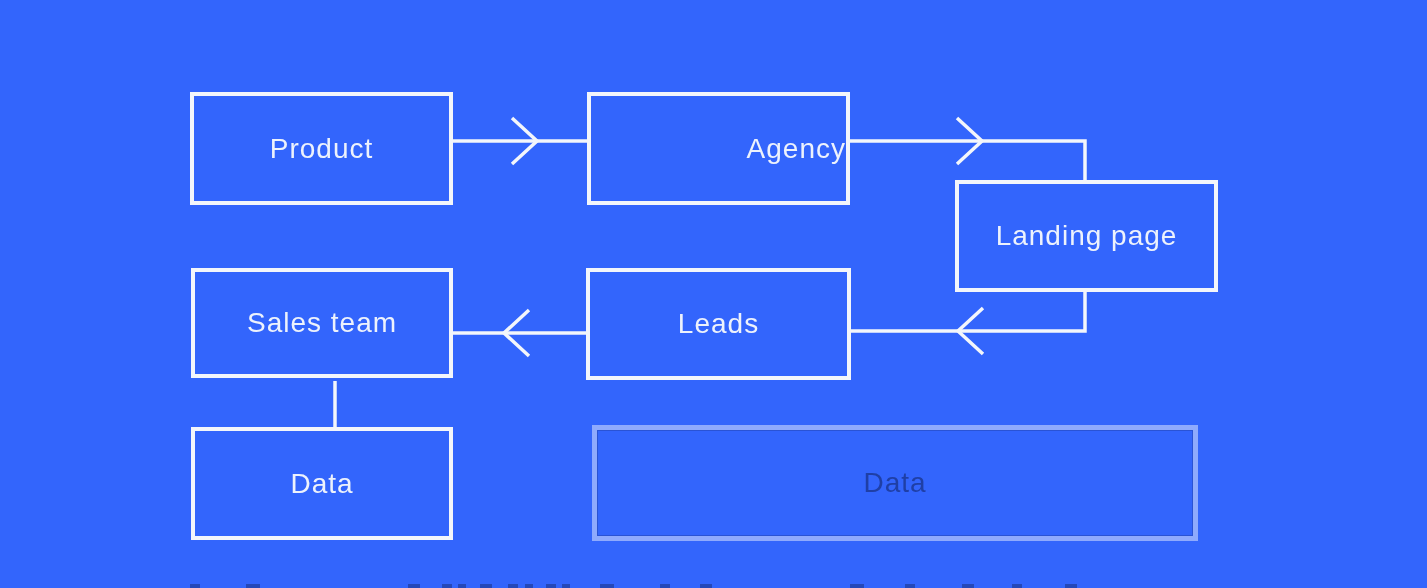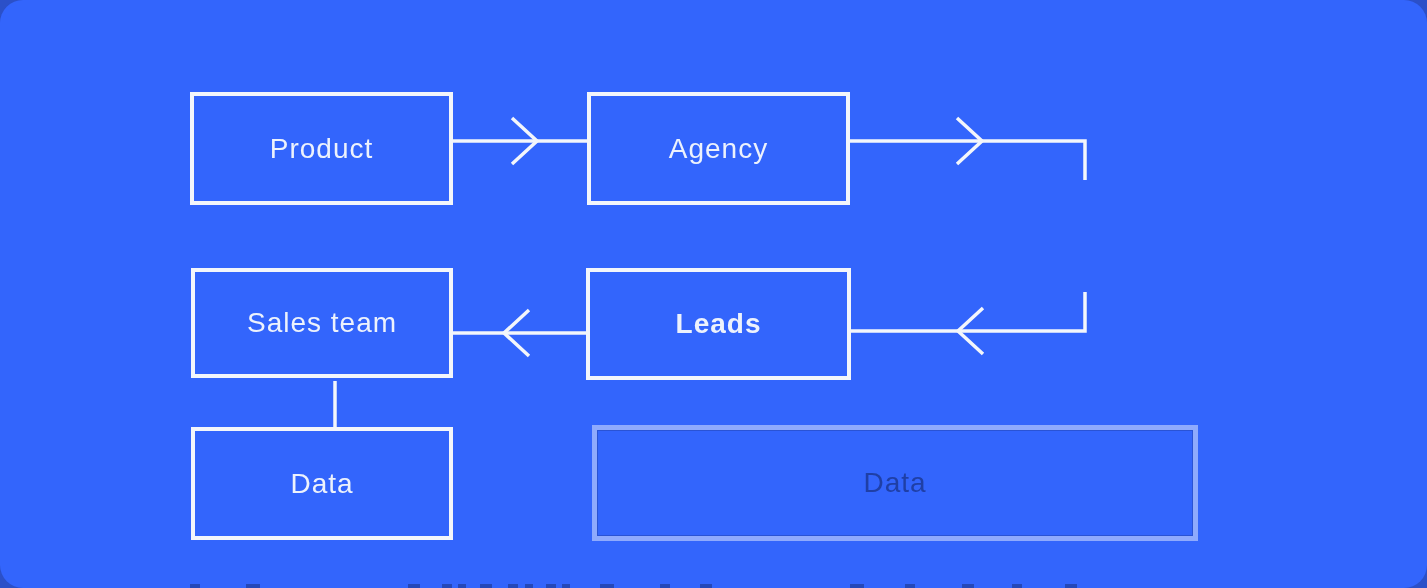--- a/index.html
+++ b/index.html
@@ -7,21 +7,20 @@
     padding: 0;
     background: #2b50c8;
     font-family: "Liberation Sans", "DejaVu Sans", sans-serif;
   }
   .canvas {
     position: relative;
     width: 1427px;
     height: 588px;
     background: #3365FC;
     overflow: hidden;
-    border-radius: 23px;
   }
   .edges {
     position: absolute;
     inset: 0;
     width: 1427px;
     height: 588px;
   }
   .edges polyline, .edges line {
     fill: none;
     stroke: #F3F6FB;
@@ -35,23 +34,23 @@
     display: flex;
     align-items: center;
     justify-content: center;
     color: #EDF2FC;
     font-size: 28px;
     font-weight: 300;
     letter-spacing: 1px;
     cursor: pointer;
   }
   .node-product      { left: 190px; top:  92px; width: 263px; height: 113px; }
-  .node-agency       { left: 587px; top:  92px; width: 263px; height: 113px; }
+  .node-agency       { left: 587px; top:  92px; width: 263px; height: 113px; justify-content: flex-end; }
   .node-landing-page { left: 955px; top: 180px; width: 263px; height: 112px; }
-  .node-leads        { left: 586px; top: 268px; width: 265px; height: 112px; font-weight: bold; }
+  .node-leads        { left: 586px; top: 268px; width: 265px; height: 112px; }
   .node-sales-team   { left: 191px; top: 268px; width: 262px; height: 110px; }
   .node-data         { left: 191px; top: 427px; width: 262px; height: 113px; }
   .node-ghost {
     left: 592px; top: 425px; width: 606px; height: 116px;
     border: 5px solid rgba(255,255,255,0.45);
     box-shadow: inset 0 0 0 1px rgba(23,43,120,0.30);
     color: rgba(11,25,80,0.50);
   }
   .node-label { pointer-events: none; }
   .artifacts {
@@ -98,20 +97,23 @@
   </svg>
 
   <div class="node node-product">
     <span class="node-label">Product</span>
   </div>
 
   <div class="node node-agency">
     <span class="node-label">Agency</span>
   </div>
 
+  <div class="node node-landing-page">
+    <span class="node-label">Landing page</span>
+  </div>
 
   <div class="node node-leads">
     <span class="node-label">Leads</span>
   </div>
 
   <div class="node node-sales-team">
     <span class="node-label">Sales team</span>
   </div>
 
   <div class="node node-data">

